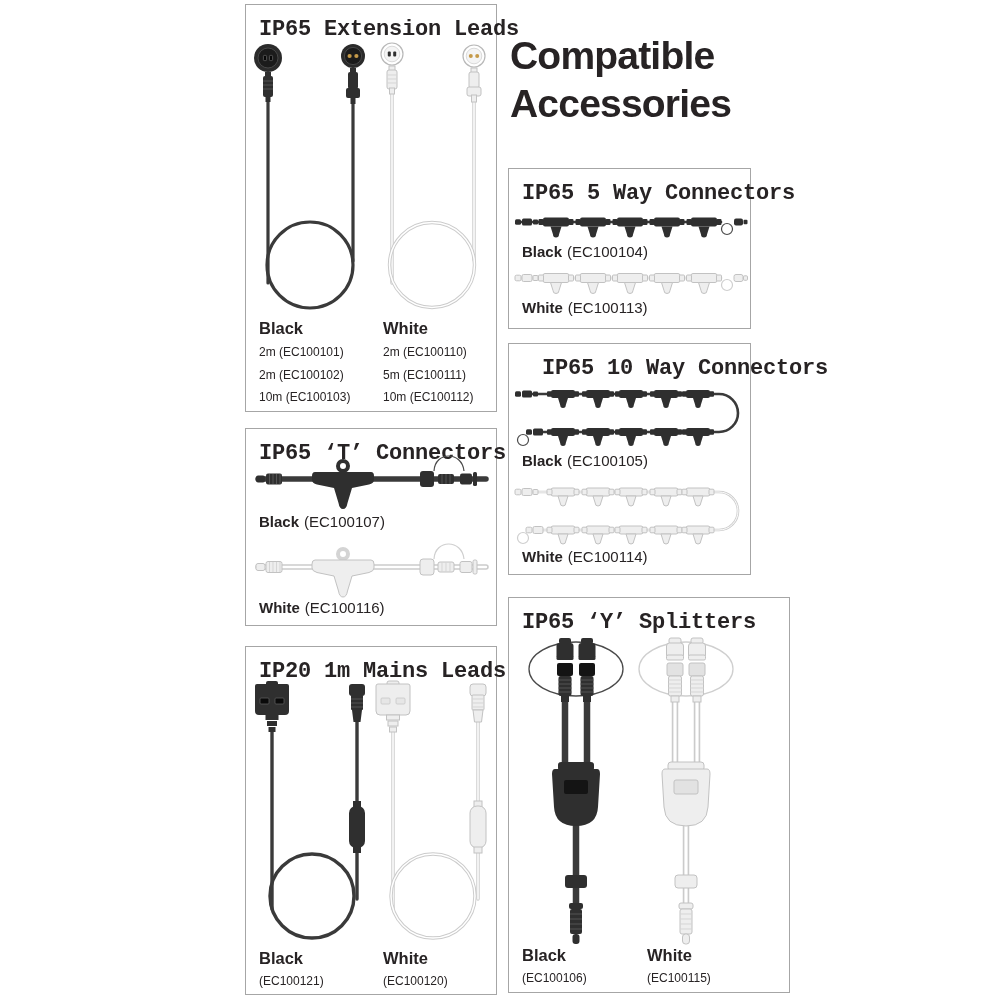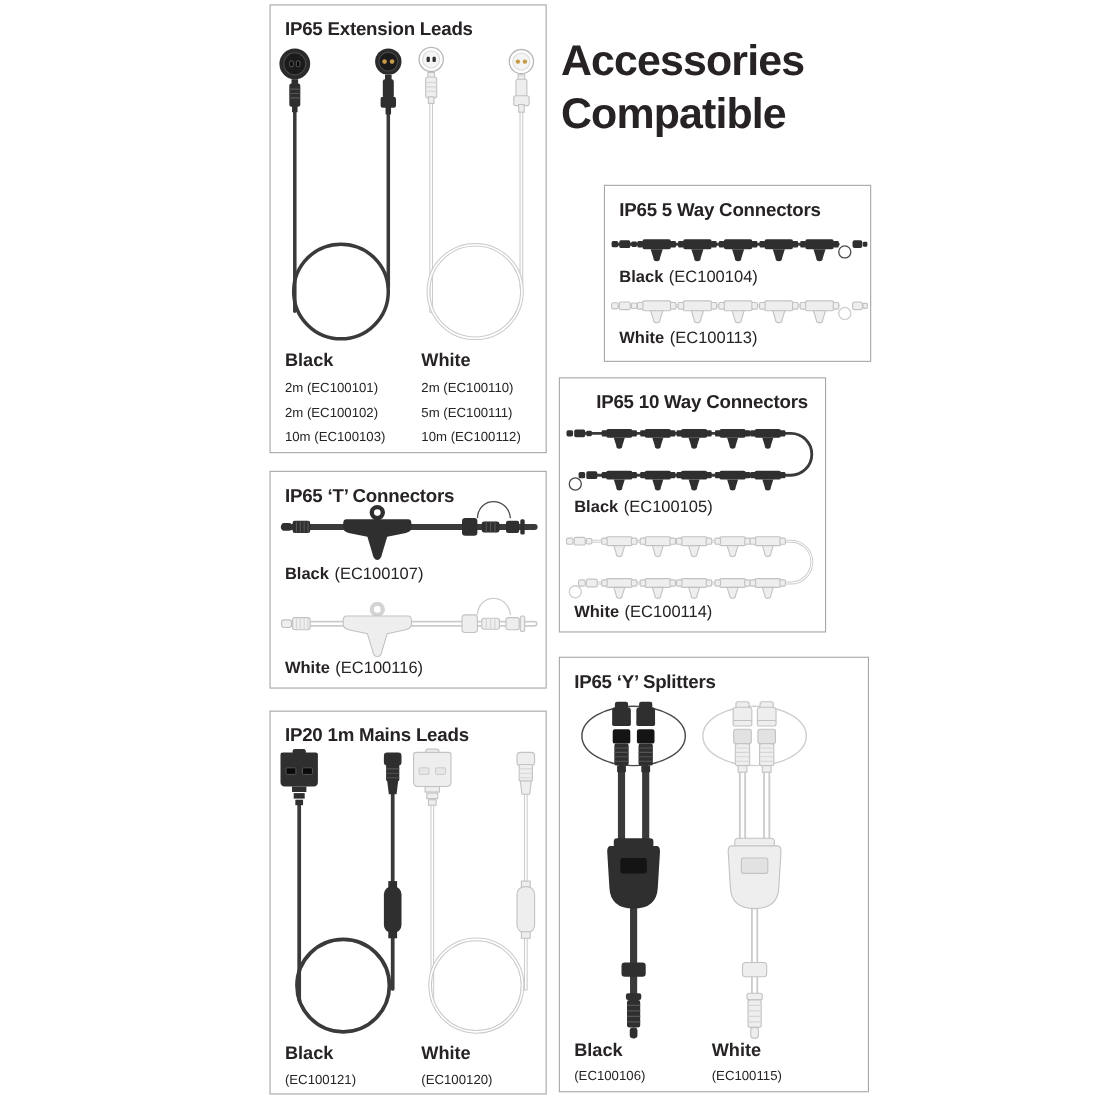--- a/index.html
+++ b/index.html
@@ -1,20 +1,20 @@
 <!DOCTYPE html>
 <html><head>
 <meta charset="utf-8">
 <style>
   html,body{margin:0;padding:0;background:#fff;}
   #sheet{position:relative;width:1000px;height:1000px;background:#ffffff;
          font-family:"Liberation Sans", sans-serif;color:#272324;overflow:hidden;}
   .abs{position:absolute;}
   .panel{position:absolute;border:1.5px solid #a6a6a6;background:#fff;box-sizing:border-box;}
-  .panel-title{margin:0;font-size:17px;font-weight:bold;letter-spacing:-0.2px;white-space:nowrap;}
+  .panel-title{margin:0;font-size:22px;font-weight:bold;letter-spacing:-0.2px;white-space:nowrap;font-family:Liberation Mono, monospace;}
   .main-title{margin:0;font-size:39px;font-weight:bold;line-height:48px;letter-spacing:-0.8px;}
   .v-name{font-size:16.5px;font-weight:bold;margin-bottom:3px;}
   .v-size{font-size:12px;line-height:22.5px;white-space:nowrap;}
   .v-label{font-size:15px;white-space:nowrap;}
   .v-label b{font-weight:bold;margin-right:5px;}
   .v-stack .v-code{font-size:12px;margin-top:6px;}
   svg{display:block;overflow:visible;}
   
   .ink .cable{stroke:#3a3a3a;fill:none;stroke-linecap:round;}
   .ink .body{fill:#2f2f2f;}
@@ -38,22 +38,22 @@
   .pale .slot{fill:#2f2f2f;}
   .pale .slotp{fill:#e6e6e6;stroke:#c6c6c6;stroke-width:0.8;}
   .pin{fill:#c59a49;}
 </style>
 </head>
 <body>
 
 <div id="sheet">
 
   <h1 class="main-title abs" style="left:510px;top:32px;">
+    <span style="display:block">Compatible</span>
     <span style="display:block">Accessories</span>
-    <span style="display:block">Compatible</span>
   </h1>
 
   <section class="panel" style="left:245px;top:4px;width:252px;height:408px;">
     <h2 class="panel-title abs" style="left:13px;top:12px;">IP65 Extension Leads</h2>
     <svg class="abs" style="left:0;top:28px;" width="252" height="288" viewBox="0 0 252 288">
       <g class="ink">
         <path class="cable" stroke-width="3.2" d="M22,66 V250"></path>
         <path class="cable" stroke-width="3.2" d="M107,69 V228"></path>
         <circle class="cable" stroke-width="3.2" cx="64" cy="232" r="43" fill="none"></circle>
         <rect class="body" x="19" y="39" width="6" height="5"></rect>
@@ -226,21 +226,21 @@
     <div class="abs v-stack" style="left:13px;top:302px;">
       <div class="v-name">Black</div>
       <div class="v-code">(EC100121)</div>
     </div>
     <div class="abs v-stack" style="left:137px;top:302px;">
       <div class="v-name">White</div>
       <div class="v-code">(EC100120)</div>
     </div>
   </section>
 
-  <section class="panel" style="left:508px;top:168px;width:243px;height:161px;margin-left:41px;">
+  <section class="panel" style="left:508px;top:168px;width:243px;height:161px;">
     <h2 class="panel-title abs" style="left:13px;top:12px;">IP65 5 Way Connectors</h2>
     <svg class="abs" style="left:4px;top:40px;" width="236" height="30" viewBox="0 0 236 30">
       <defs>
         <g id="drop5">
           <rect x="-13" y="-4.5" width="26" height="9" rx="2"></rect>
           <rect x="-17.5" y="-3" width="5" height="6" rx="1"></rect>
           <rect x="12.5" y="-3" width="5" height="6" rx="1"></rect>
           <path d="M-5.5,4.5 L5.5,4.5 L3,12.5 Q3,15.5 0,15.5 Q-3,15.5 -3,12.5 Z"></path>
         </g>
       </defs>

